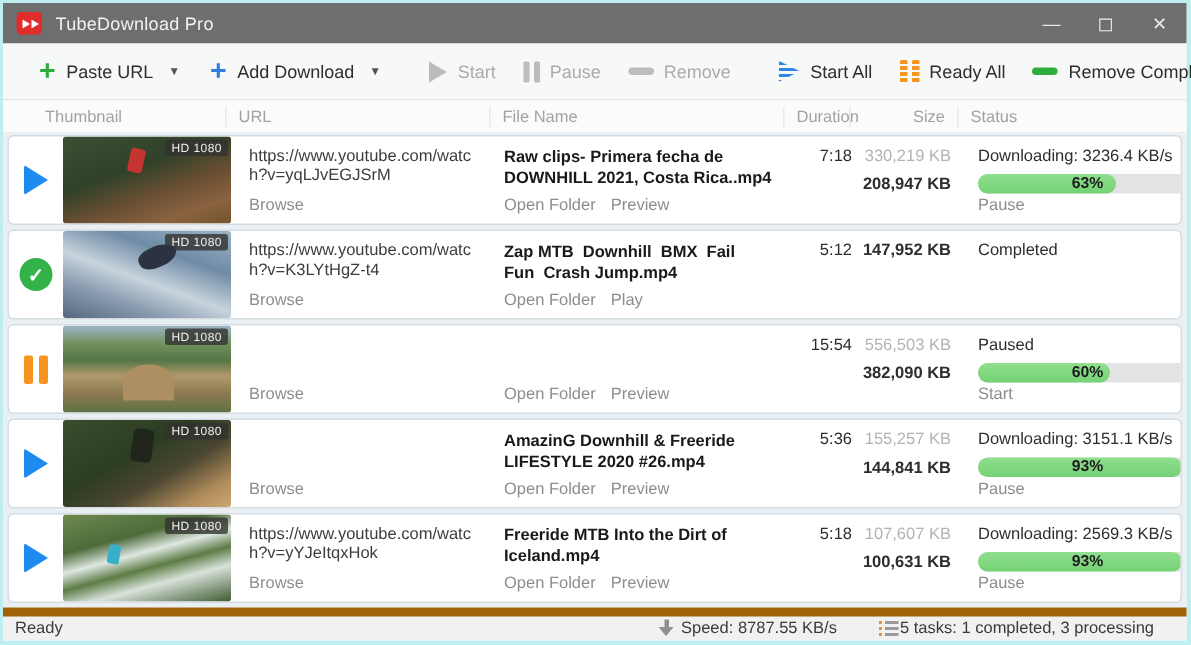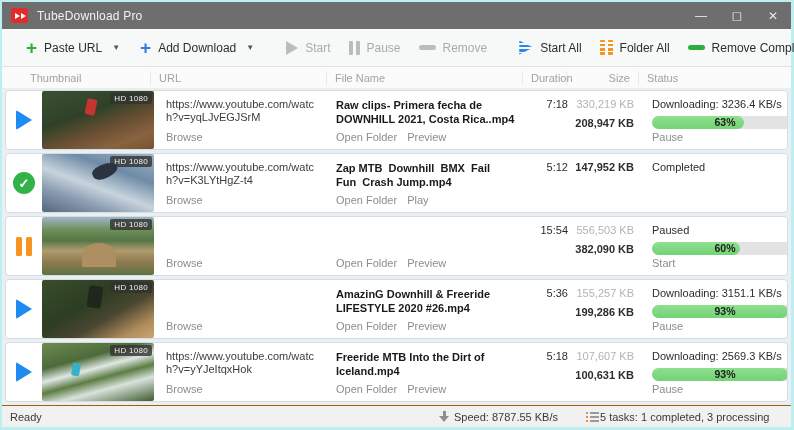--- a/index.html
+++ b/index.html
@@ -76,21 +76,21 @@
   .size-done { color:#2d2d2d; line-height:13px; margin-top:6px;font-weight:bold; }
   .size-done.first { margin-top:0; }
   .status-cell { padding:7px 10px 0 10px; }
   .status-text { color:#2d2d2d; line-height:13px; }
   .pbar { position:relative; margin-top:5px; height:13px; background:#e3e3e3; border-radius:7px; width:146px; }
   .pfill { height:100%; background:linear-gradient(#8fdf8f,#74d274); border-radius:7px; }
   .plabel { position:absolute; left:0; right:0; top:0; text-align:center; line-height:13px; font-size:10.5px; font-weight:bold; color:#1b1b1b; }
   .action { position:absolute; left:10px; bottom:6px; }
 
   
-  .statusbar { height:22px; background:#f1f1f1; border-top:1px solid #a16207; display:flex; align-items:center; flex:0 0 auto; position:relative; color:#3a3a3a; }
+  .statusbar { height:22px; background:#f1f1f1; border-top:6px solid #a16207; display:flex; align-items:center; flex:0 0 auto; position:relative; color:#3a3a3a; }
   .sb-ready { padding-left:8px; }
   .sb-speed { position:absolute; left:437px; display:flex; align-items:center; gap:5px; }
   .sb-tasks { position:absolute; left:584px; display:flex; align-items:center; gap:1px; }
   .arrow-down { width:10px; height:12px; position:relative; }
   .arrow-down::before { content:""; position:absolute; left:3.5px; top:0; width:3px; height:6px; background:#8f8f8f; }
   .arrow-down::after { content:""; position:absolute; left:0; top:5px; border-left:5px solid transparent; border-right:5px solid transparent; border-top:6px solid #8f8f8f; }
   .tasks-icon { display:flex; flex-direction:column; gap:2px; }
   .tasks-icon i { display:flex; align-items:center; gap:2px; }
   .tasks-icon i::before { content:""; width:2px; height:2px; background:#e8923d; }
   .tasks-icon i::after { content:""; width:9px; height:2px; background:#9a9a9a; }
@@ -143,21 +143,21 @@
     <div class="tsep"></div>
     <div class="tbtn">
       <span class="ic-play-stripe"></span>
       <span>Start All</span>
     </div>
     <div class="tbtn" style="margin-left:6px;">
       <span class="ic-pause-stripe">
           <i></i>
           <i></i>
         </span>
-      <span>Folder All</span>
+      <span>Ready All</span>
     </div>
     <div class="tbtn" style="margin-left:6px;">
       <span class="ic-dash green"></span>
       <span>Remove Completed</span>
 
     </div>
 
   </div>
 
   <div class="thead">
@@ -286,21 +286,21 @@
       <div class="cell name-cell">
         <div class="fname">AmazinG Downhill &amp; Freeride LIFESTYLE 2020 #26.mp4</div>
         <div class="links">
           <a class="link">Open Folder</a>
           <a class="link">Preview</a>
         </div>
       </div>
       <div class="cell dur-cell">5:36</div>
       <div class="cell size-cell">
         <div class="size-total">155,257 KB</div>
-        <div class="size-done">199,286 KB</div>
+        <div class="size-done">144,841 KB</div>
       </div>
       <div class="cell status-cell">
         <div class="status-text">Downloading: 3151.1 KB/s</div>
         <div class="pbar">
           <div class="pfill" style="width: 93%;"></div>
           <span class="plabel">93%</span>
         </div>
         <a class="link action">Pause</a>
       </div>
     </div>

